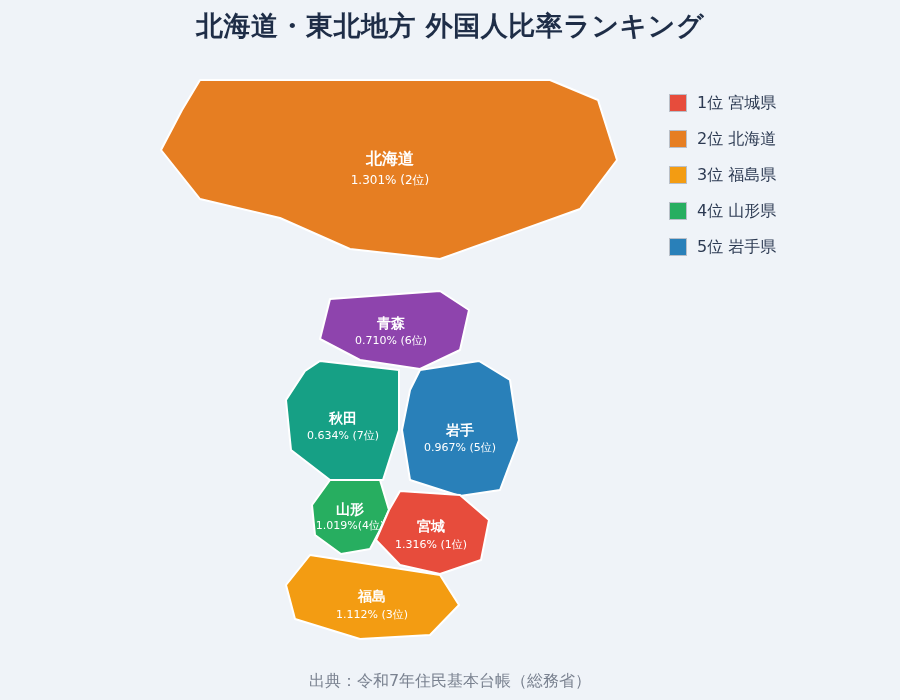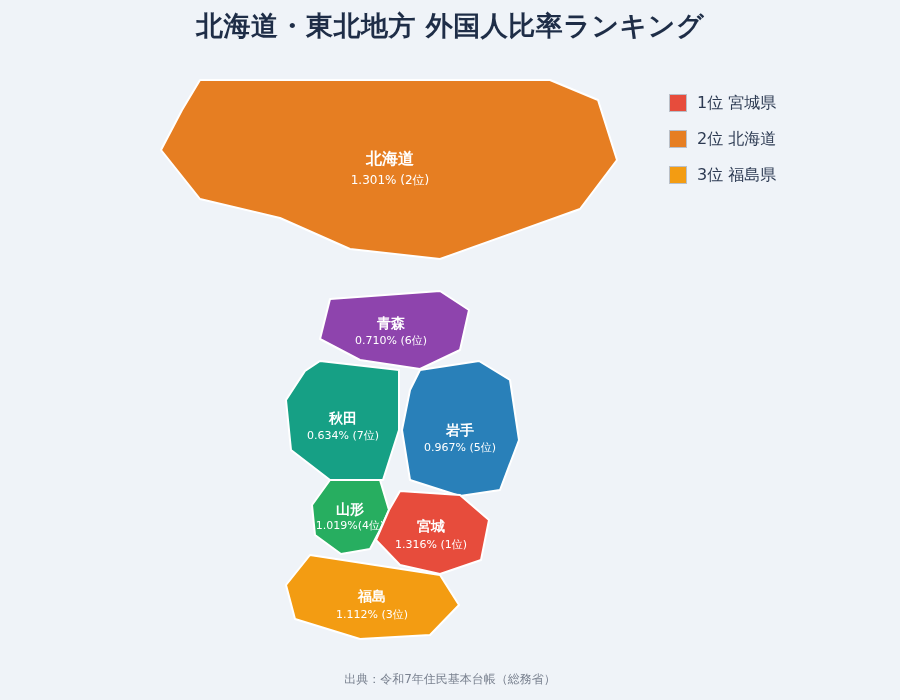--- a/index.html
+++ b/index.html
@@ -19,21 +19,21 @@
   .lbl-name.big { font-size: 16px; }
   .lbl-val.big { font-size: 12px; }
   .legend { position: absolute; left: 669px; top: 85px; }
   .legend-item { display: flex; align-items: center; height: 36px; }
   .swatch {
     width: 18px; height: 18px; border: 1px solid #b9bfc8; box-sizing: border-box; margin-right: 10px;
   }
   .legend-label { font-size: 16px; color: #2c3a52; }
   .source {
     position: absolute; top: 671px; left: 0; width: 900px; text-align: center;
-    font-size: 12px; color: #7a8290;
+    font-size: 16px; color: #7a8290;
   }
 </style>
 </head>
 <body>
 
 <div class="title">北海道・東北地方 外国人比率ランキング</div>
 
 <svg class="map" width="900" height="700" viewBox="0 0 900 700">
   <g class="region">
     <polygon points="200,80 550,80 598,100 617,160 580,209 440,259 350,249 280,218 200,199 161,150 182,110" fill="#e67e22"></polygon>
@@ -78,15 +78,23 @@
     <span class="legend-label">1位 宮城県</span>
   </div>
   <div class="legend-item">
     <span class="swatch" style="background: rgb(230, 126, 34);"></span>
     <span class="legend-label">2位 北海道</span>
   </div>
   <div class="legend-item">
     <span class="swatch" style="background: rgb(243, 156, 18);"></span>
     <span class="legend-label">3位 福島県</span>
   </div>
+  <div class="legend-item">
+    <span class="swatch" style="background: rgb(39, 174, 96);"></span>
+    <span class="legend-label">4位 山形県</span>
+  </div>
+  <div class="legend-item">
+    <span class="swatch" style="background: rgb(41, 128, 185);"></span>
+    <span class="legend-label">5位 岩手県</span>
+  </div>
 </div>
 
 <div class="source">出典：令和7年住民基本台帳（総務省）</div>
 
 </body></html>

